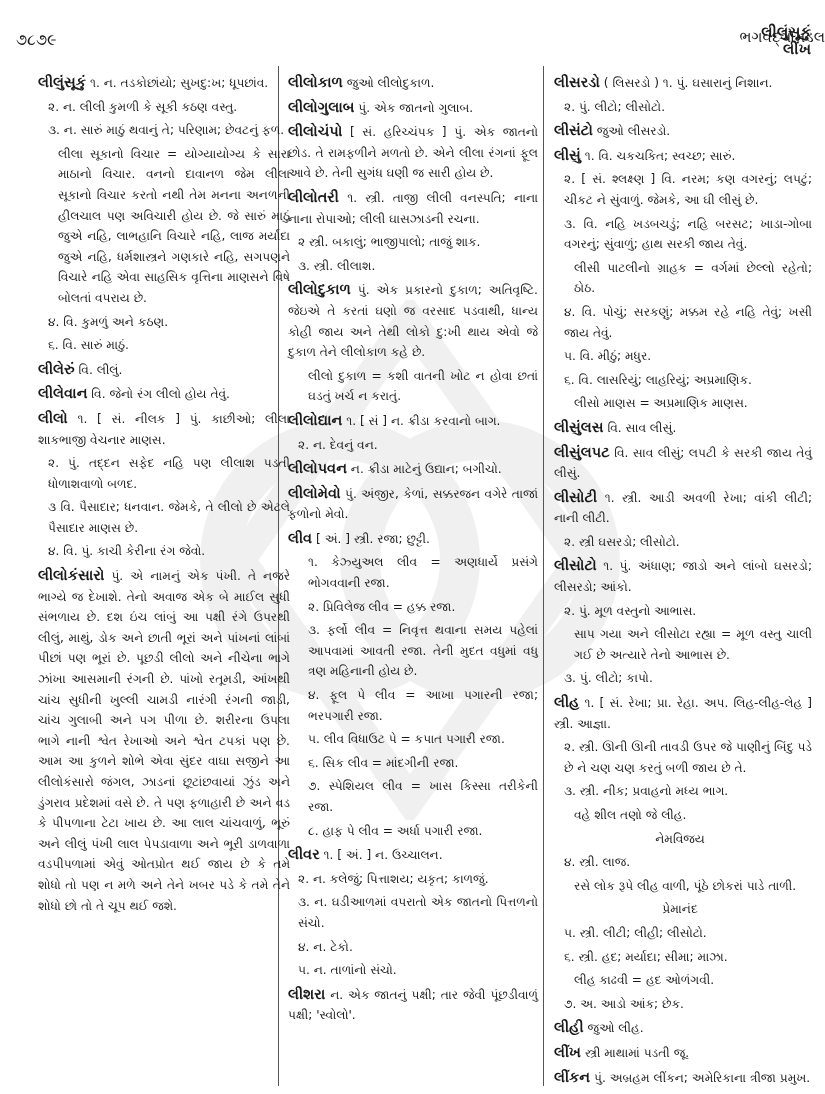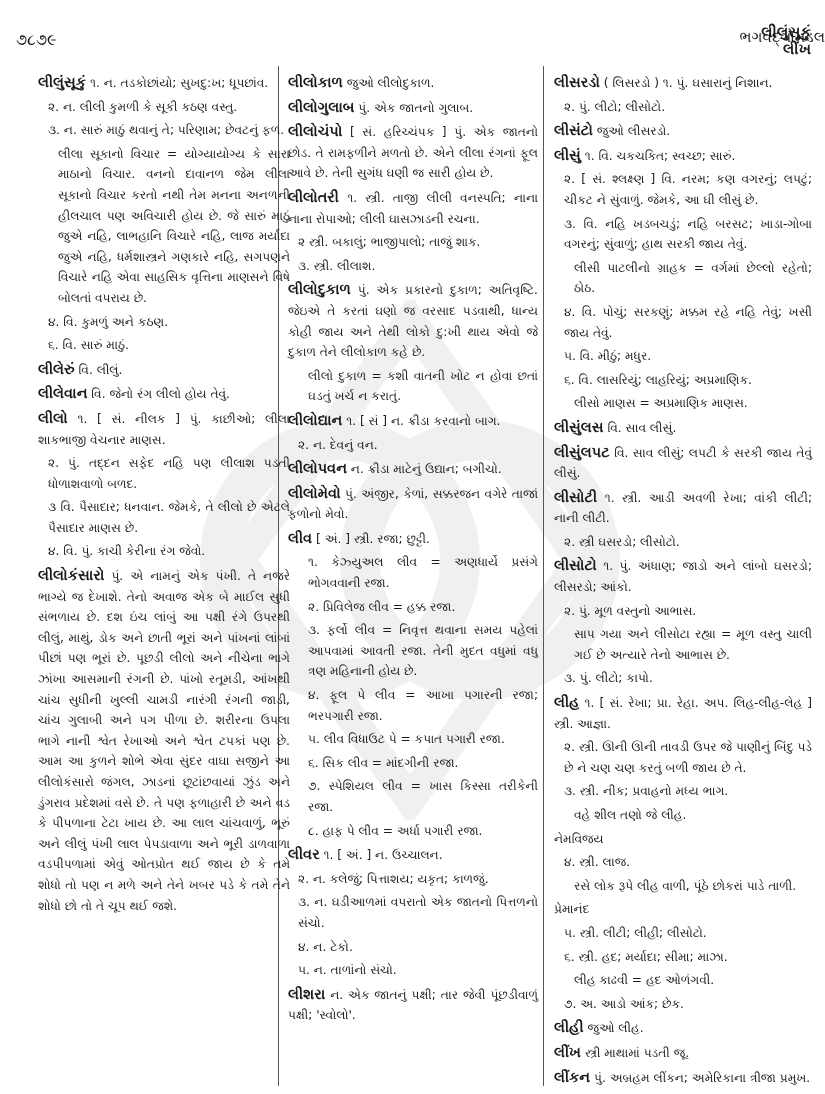--- a/index.html
+++ b/index.html
@@ -18,21 +18,21 @@
   .col { position:absolute; top:72px; font-size:12.2px; line-height:20.6px; }
   .col1 { left:20px; width:252px;margin-left:18px; }
   .col2 { left:288px; width:250px; }
   .col3 { left:554px; width:258px; }
   .divider { position:absolute; width:1px; background:#555; top:66px; height:1020px; }
   .d1 { left:278px; } .d2 { left:543px; }
   .entry { margin:0 0 3px 0; text-align:justify; }
   .hw { font-weight:bold; font-size:14.5px; }
   .sense { padding-left:10px; text-indent:0; }
   .example { padding-left:20px; }
-  .attrib { text-align:left; padding-right:6px; }
+  .attrib { text-align:center; padding-right:6px; }
   .body-text { }
 </style>
 </head>
 <body>
 
 <svg class="watermark" viewBox="0 0 420 520">
   <circle cx="140" cy="260" r="120" fill="none" stroke="#666" stroke-width="40"></circle>
   <circle cx="280" cy="260" r="120" fill="none" stroke="#666" stroke-width="40"></circle>
   <path d="M210 20 L380 260 L210 500 L40 260 Z" fill="none" stroke="#666" stroke-width="30"></path>
 </svg>

